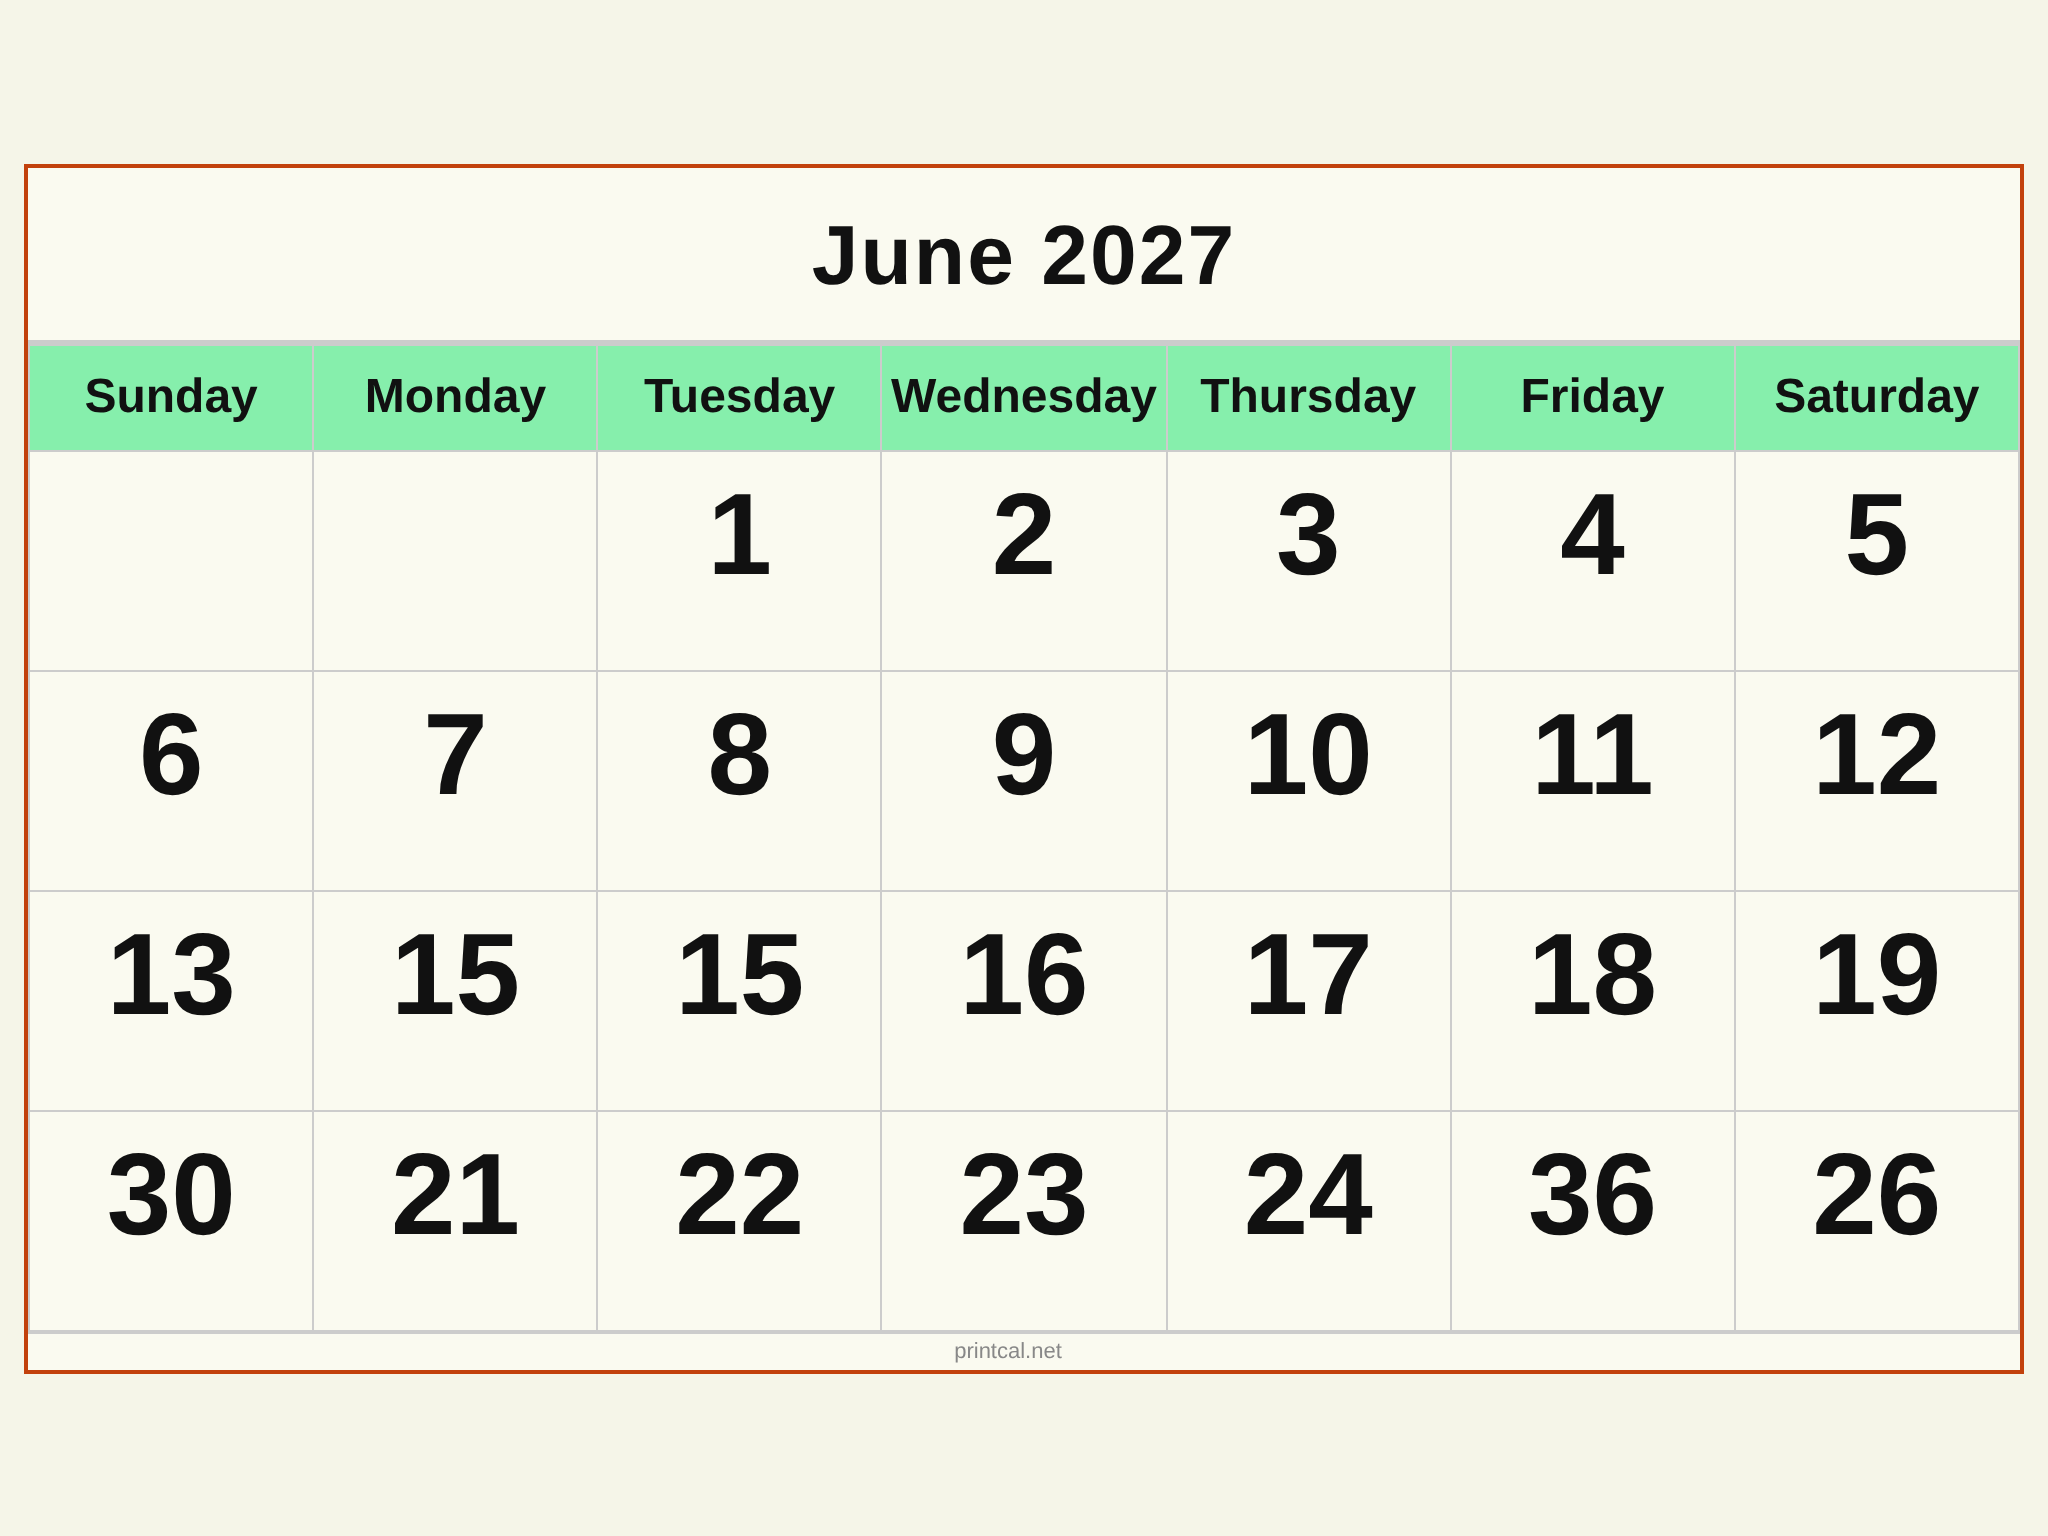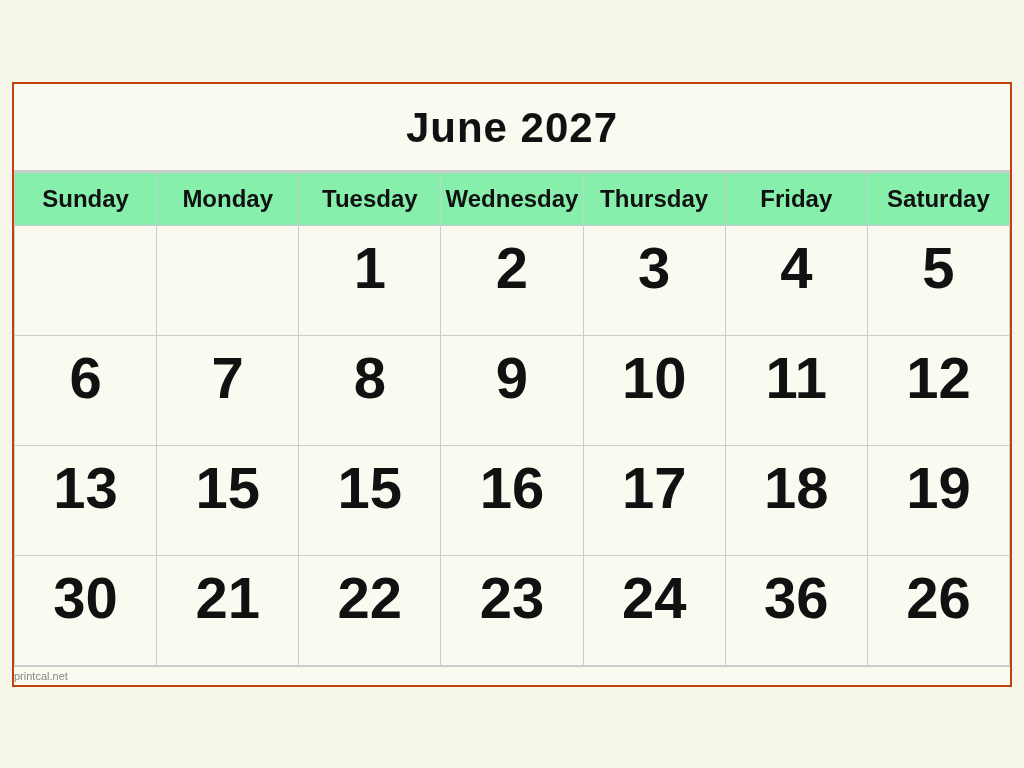--- a/index.html
+++ b/index.html
@@ -59,21 +59,21 @@
       font-weight: bold;
       color: #111;
       padding: 8px 0 0 0;
     }
 
     .calendar-grid td.empty {
       background-color: #fafaf0;
     }
 
     .watermark {
-      text-align: left;
+      text-align: center;
       font-size: 11px;
       color: #888;
       padding: 3px 16px 3px 0;
       border-top: 1px solid #ccc;
     }
   </style>
 </head>
 <body>
 
 <div class="calendar-container">

